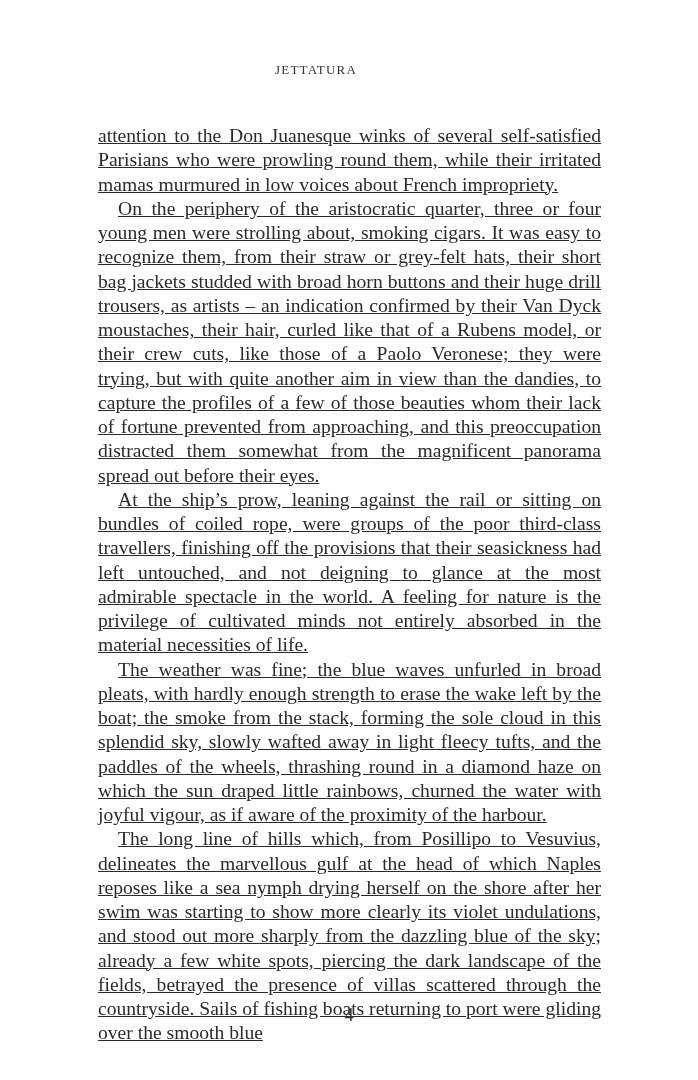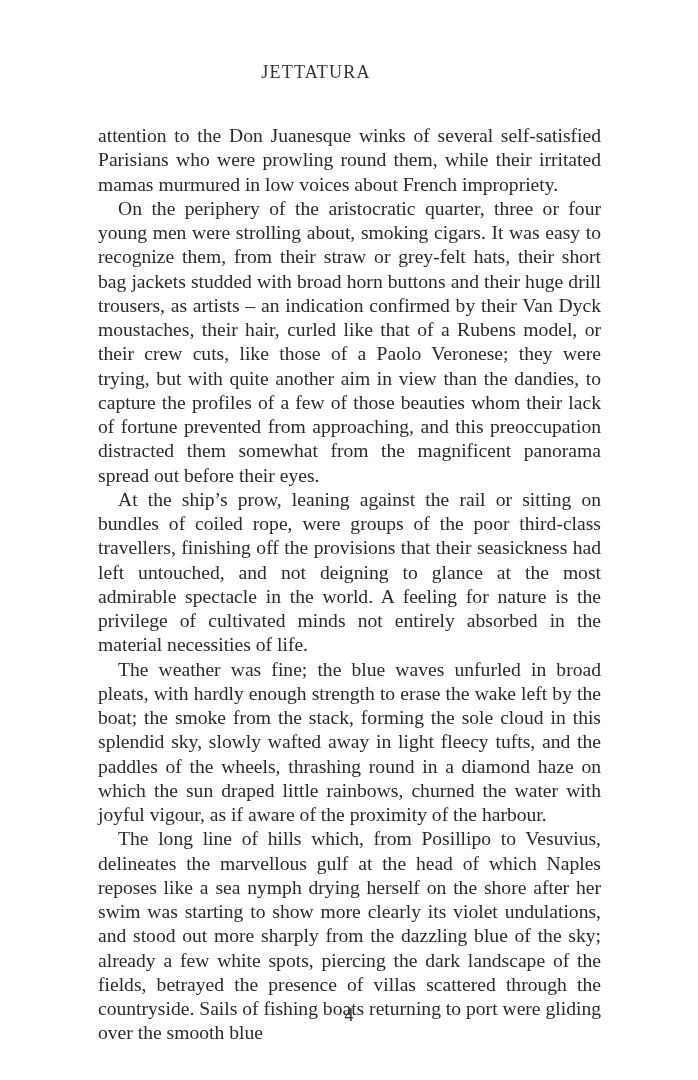--- a/index.html
+++ b/index.html
@@ -14,37 +14,38 @@
       overflow: hidden;
       font-family: "Liberation Serif", "DejaVu Serif", serif;
       color: #2a2a2a;
     }
     .running-head {
       position: absolute;
       top: 62px;
       left: 0;
       width: 632px;
       text-align: center;
-      font-size: 18px;
+      font-size: 13px;
       letter-spacing: 1.2px;
       color: #333;
     }
     .text-block {
       position: absolute;
       top: 124px;
       left: 98px;
       width: 503px;
       font-size: 19.6px;
       line-height: 24.25px;
       text-align: justify;
       hyphens: manual;
     }
     .text-block p {
       margin: 0;
       text-indent: 20px;
+      text-decoration: underline;
     }
     .text-block p.first {
       text-indent: 0;
     }
     .folio {
       position: absolute;
       top: 1005px;
       left: 0;
       width: 698px;
       text-align: center;

